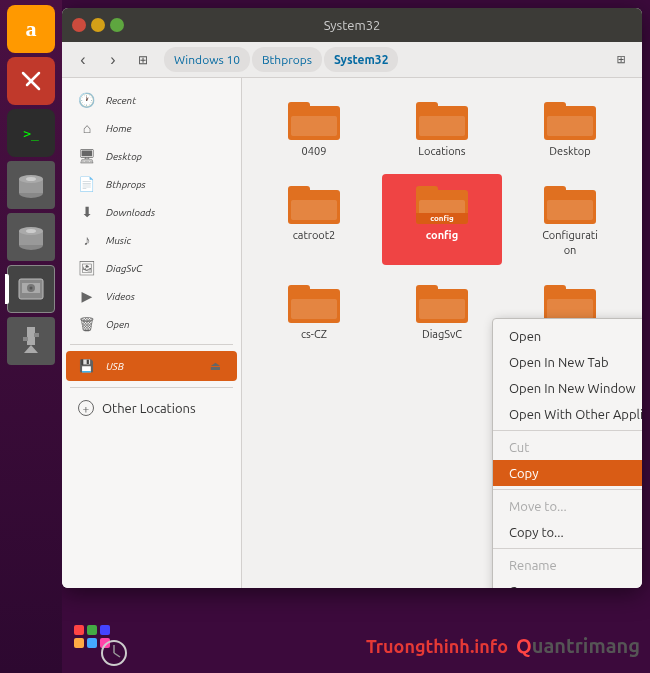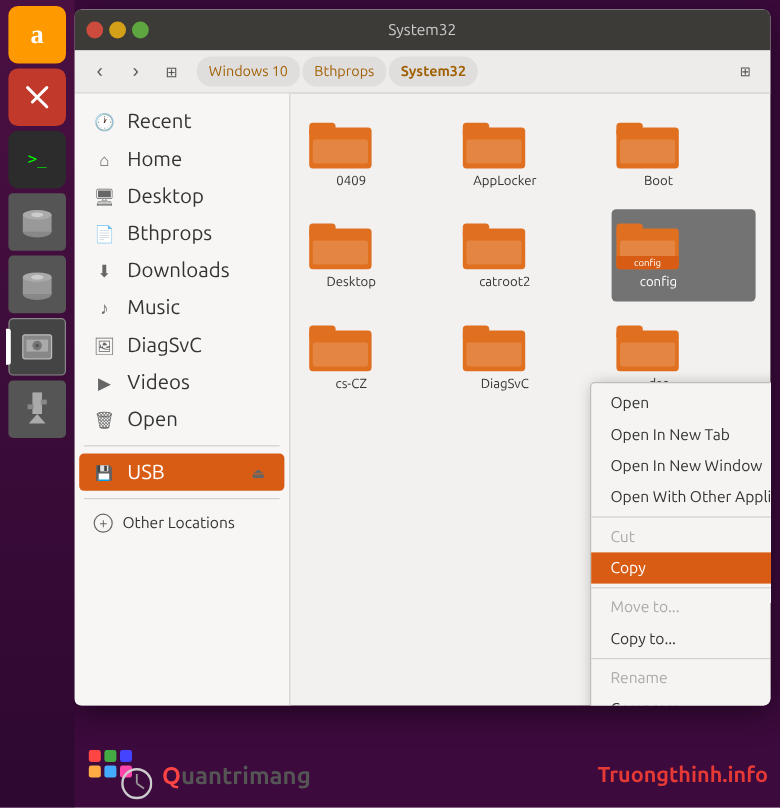--- a/index.html
+++ b/index.html
@@ -128,21 +128,21 @@
       display: flex;
       align-items: center;
       gap: 0;
       margin-left: 4px;
     }
     .breadcrumb-item {
       padding: 6px 10px;
       background: #e0dedd;
       border-radius: 12px;
       font-size: 12px;
-      color: #a16207;
+      color: #0369a1;
       cursor: pointer;
       margin-right: 2px;
     }
     .breadcrumb-item.active {
       background: #e0dedd;
       font-weight: bold;
     }
     .toolbar-spacer { flex: 1; }
 
     
@@ -175,21 +175,22 @@
       color: white;
     }
     .sidebar-item.active .sidebar-icon { color: white; }
     .sidebar-icon {
       color: #666;
       font-size: 14px;
       width: 18px;
       text-align: center;
     }
     .sidebar-label {
-      font-size: 17px;
+      font-size: 10px;
+      font-style: italic;
     }
     .sidebar-divider {
       height: 1px;
       background: #d3d0ce;
       margin: 6px 8px;
     }
     .sidebar-eject {
       margin-left: auto;
       color: #666;
       font-size: 12px;
@@ -223,26 +224,27 @@
       display: grid;
       grid-template-columns: repeat(3, 1fr);
       gap: 8px;
       align-content: start;
       overflow-y: auto;
       position: relative;
     }
     .file-item {
       display: flex;
       flex-direction: column;
+      align-items: center;
       padding: 8px 4px;
       border-radius: 4px;
       cursor: pointer;
       gap: 4px;
     }
-    .file-item.selected { background: #737373; }
+    .file-item.selected { background: #ef4444; font-weight: bold; }
     .folder-icon {
       width: 52px;
       height: 42px;
       position: relative;
     }
     .folder-body {
       position: absolute;
       bottom: 0;
       left: 0;
       right: 0;
@@ -448,32 +450,23 @@
         </div>
         <span class="file-name">0409</span>
       </div>
       <div class="file-item">
         <div class="folder-icon">
           <div class="folder-tab"></div>
           <div class="folder-body">
               <div class="folder-shine"></div>
             </div>
         </div>
-        <span class="file-name">AppLocker</span>
-      </div>
-
-      <div class="file-item">
-        <div class="folder-icon">
-          <div class="folder-tab"></div>
-          <div class="folder-body">
-              <div class="folder-shine"></div>
-            </div>
-        </div>
-        <span class="file-name">Boot</span>
-      </div>
+        <span class="file-name">Locations</span>
+      </div>
+
       <div class="file-item">
         <div class="folder-icon">
           <div class="folder-tab"></div>
           <div class="folder-body">
               <div class="folder-shine"></div>
             </div>
         </div>
         <span class="file-name">Desktop</span>
       </div>
       <div class="file-item">
@@ -488,20 +481,29 @@
 
       <div class="file-item selected">
         <div class="folder-icon" style="position:relative;">
           <div class="folder-tab" style="background:#e07020;"></div>
           <div class="folder-body" style="background:#e07020;">
             <div class="folder-shine"></div>
             <div style="position:absolute;bottom:0;left:0;right:0;background:#d95c15;color:white;font-size:8px;text-align:center;border-radius:0 0 3px 3px;padding:1px;">config</div>
           </div>
         </div>
         <span class="file-name" style="color:white;">config</span>
+      </div>
+      <div class="file-item">
+        <div class="folder-icon">
+          <div class="folder-tab"></div>
+          <div class="folder-body">
+              <div class="folder-shine"></div>
+            </div>
+        </div>
+        <span class="file-name">Configurati on</span>
       </div>
       <div class="file-item">
         <div class="folder-icon">
           <div class="folder-tab"></div>
           <div class="folder-body">
               <div class="folder-shine"></div>
             </div>
         </div>
         <span class="file-name">cs-CZ</span>
       </div>
@@ -555,19 +557,19 @@
       <rect x="28" y="2" width="10" height="10" fill="#44f" rx="2"></rect>
       <rect x="2" y="15" width="10" height="10" fill="#fa4" rx="2"></rect>
       <rect x="15" y="15" width="10" height="10" fill="#4af" rx="2"></rect>
       <rect x="28" y="15" width="10" height="10" fill="#f4a" rx="2"></rect>
 
       <circle cx="42" cy="30" r="12" fill="none" stroke="#ccc" stroke-width="2"></circle>
       <line x1="42" y1="30" x2="42" y2="22" stroke="#999" stroke-width="1.5"></line>
       <line x1="42" y1="30" x2="48" y2="34" stroke="#999" stroke-width="1.5"></line>
     </svg>
   </div>
+  <div style="margin-left:auto;font-size:18px;font-weight:bold;">
+    <span style="color:#e53935;">Truongthinh.info</span>
+  </div>
   <div style="font-size:20px;font-weight:bold;color:#222;">
     <span style="color:#f44;">Q</span><span style="color:#555;">uantrimang</span>
   </div>
-  <div style="margin-left:auto;font-size:18px;font-weight:bold;">
-    <span style="color:#e53935;">Truongthinh.info</span>
-  </div>
 </div>
 
 </body></html>

